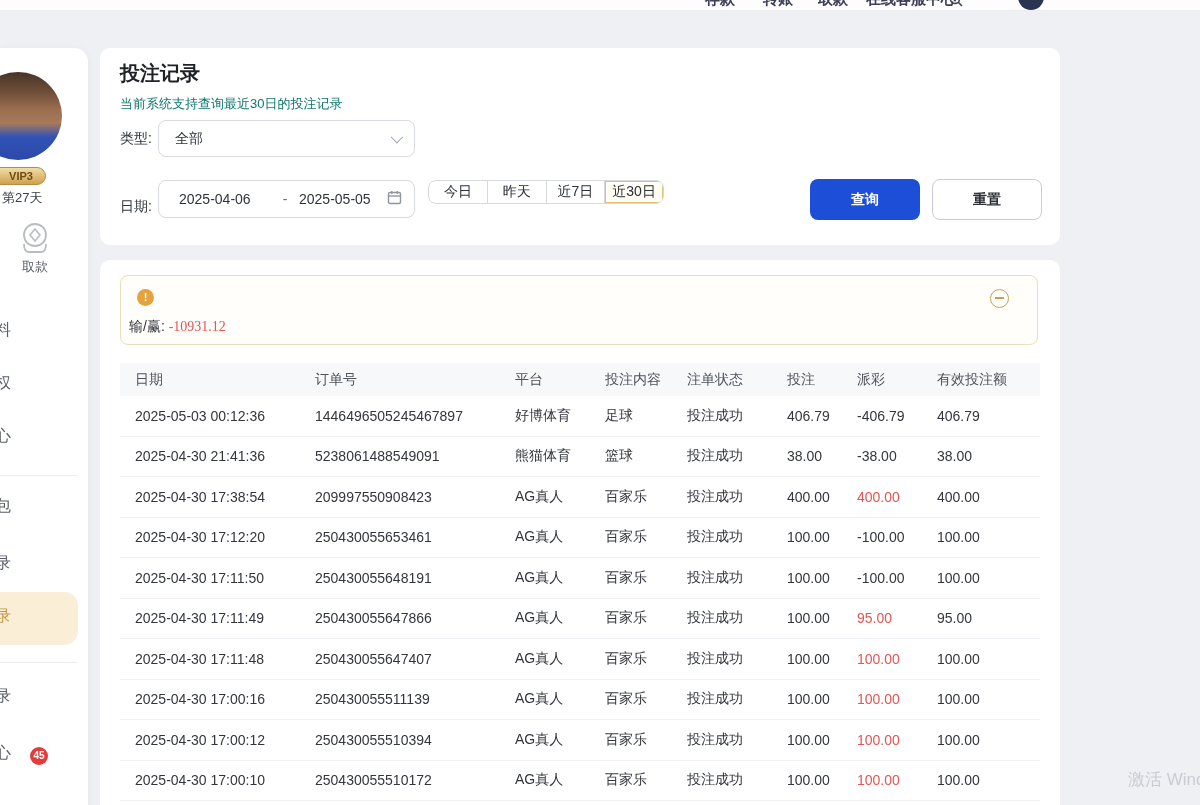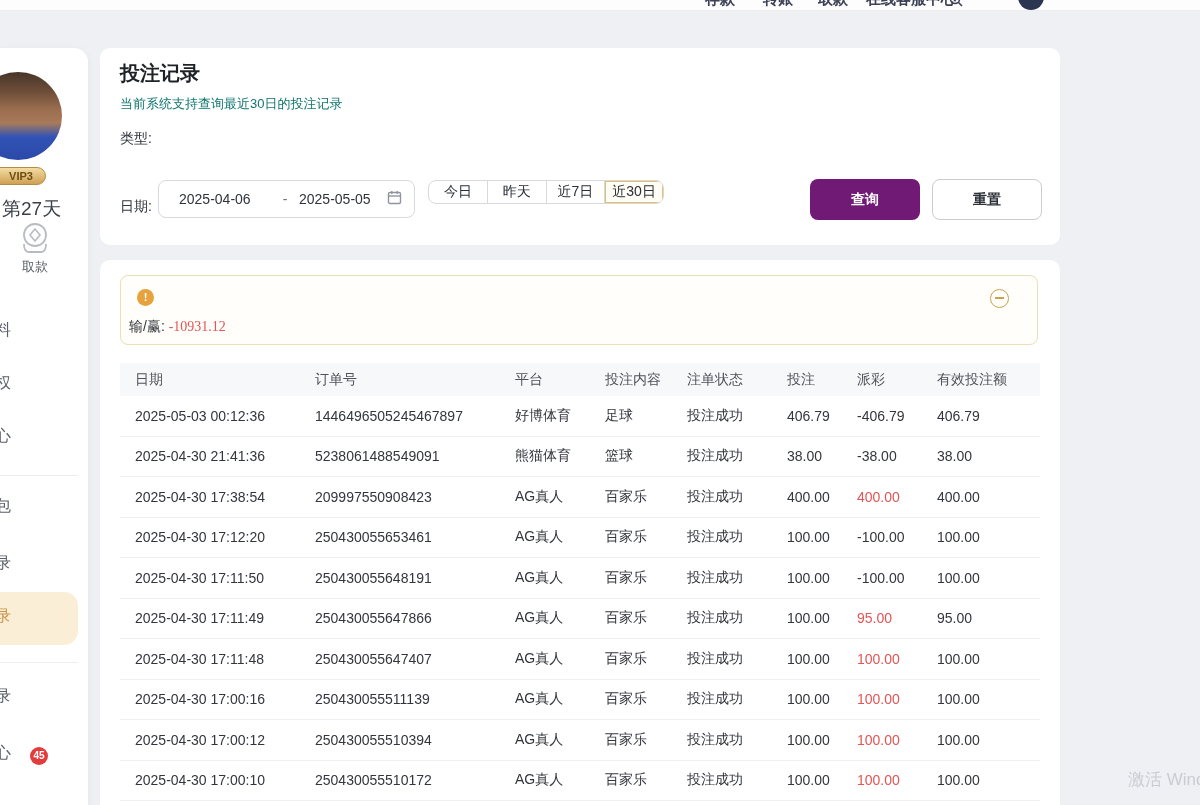--- a/index.html
+++ b/index.html
@@ -14,21 +14,21 @@
   .topbar .search-ic { position:absolute; left:948px; top:-8px; }
   .topbar .avatar-mini { position:absolute; left:1018px; top:-16px; width:26px; height:26px; border-radius:50%; background:#2c3550; }
 
   
   .sidebar { position:absolute; left:0; top:48px; width:88px; height:757px; background:#ffffff; border-radius:0 14px 0 0; box-shadow:0 2px 10px rgba(40,50,70,.05); }
   .avatar { position:absolute; left:-26px; top:24px; width:88px; height:88px; border-radius:50%;
     background:linear-gradient(180deg,#463529 0%,#6e4d38 22%,#9a6d4f 42%,#a87a5a 58%,#3152b6 74%,#2b49a8 100%); }
   .vip-badge { position:absolute; left:-16px; top:119px; width:62px; height:18px; border-radius:9px;
     background:linear-gradient(#f3dca4,#cfa052); border:1px solid #b68c42; color:#6b4d16;
     font-size:11px; font-weight:700; line-height:16px; text-align:center; padding-left:12px; }
-  .day-text { position:absolute; left:2px; top:148px; font-size:19px; color:#3a3f47; }
+  .day-text { position:absolute; left:2px; top:141px; font-size:13px; color:#3a3f47; }
   .wd-icon { position:absolute; left:16px; top:172px; }
   .wd-label { position:absolute; left:22px; top:210px; font-size:13px; color:#555a63; }
   .menu-char { position:absolute; left:-5px; width:24px; font-size:16px; color:#5a5e66; }
   .mc1 { top:272px; } .mc2 { top:325px; } .mc3 { top:378px; }
   .mc4 { top:448px; } .mc5 { top:505px; } .mc6 { top:558px; color:#c9974b; }
   .mc7 { top:638px; } .mc8 { top:695px; }
   .menu-divider { position:absolute; left:0; width:78px; height:1px; background:#ededf0; }
   .md1 { top:427px; } .md2 { top:614px; }
   .active-pill { position:absolute; left:-18px; top:544px; width:96px; height:53px; background:#faeed6; border-radius:14px; }
   .count-badge { position:absolute; left:30px; top:699px; min-width:18px; height:18px; border-radius:9px; background:#e23c3c;
@@ -49,21 +49,21 @@
     background:#fff; display:flex; align-items:center; padding:0 12px 0 20px; font-size:14px; color:#2f333b; }
   .date-input .d-start { width:92px; } .date-input .d-sep { width:28px; text-align:center; color:#6a6f78; }
   .date-input .d-end { flex:1; }
   .quick-group { position:absolute; left:328px; top:132px; width:236px; height:24px; border:1px solid #d6d9e0; border-radius:8px;
     background:#fff; display:flex; overflow:hidden; }
   .quick-btn { flex:1; display:flex; align-items:center; justify-content:center; font-size:14px; color:#2b2f37; border-right:1px solid #d6d9e0; cursor:pointer; }
   .quick-btn:last-child { border-right:none; }
   .quick-btn.active { outline:1px solid #e2bd72; outline-offset:-1px; background:#fffdf4; }
   .btn { position:absolute; top:131px; width:110px; height:41px; border-radius:8px; font-size:14px; font-weight:700;
     text-align:center; line-height:41px; cursor:pointer; }
-  .query-btn { left:710px; background:#701a75; color:#fff; }
+  .query-btn { left:710px; background:#1d4ed8; color:#fff; }
   .reset-btn { left:832px; background:#fff; border:1px solid #c9ccd4; color:#2b2f37; line-height:39px; }
 
   
   .table-card { position:absolute; left:100px; top:260px; width:960px; height:545px; background:#fff; border-radius:10px 10px 0 0; }
   .summary-box { position:absolute; left:20px; top:15px; width:918px; height:70px; border:1px solid #eadfb6; border-radius:8px; background:#fffefa; }
   .sum-line1 { position:absolute; left:16px; top:13px; display:flex; align-items:center; gap:10px; font-size:14px; color:#33363c; }
   .info-ic { width:17px; height:17px; border-radius:50%; background:#e6a23c; color:#fff; font-size:11px; font-weight:700;
     text-align:center; line-height:17px; }
   .sum-line2 { position:absolute; left:8px; top:42px; font-size:14px; color:#33363c; }
   .sum-line2 .neg { color:#e25555;font-family:Liberation Serif, serif; }
@@ -123,20 +123,24 @@
     <span class="menu-char mc7">录</span>
     <span class="menu-char mc8">心</span>
     <span class="count-badge">45</span>
   </aside>
 
   <section class="filter-card">
     <h1 class="page-title">投注记录</h1>
     <div class="page-subtitle">当前系统支持查询最近30日的投注记录</div>
 
     <span class="field-label type-label">类型:</span>
+    <div class="type-select">
+      <span class="sel-val">全部</span>
+      <span class="chev"></span>
+    </div>
 
     <span class="field-label date-label">日期:</span>
     <div class="date-input">
       <span class="d-start">2025-04-06</span>
       <span class="d-sep">-</span>
       <span class="d-end">2025-05-05</span>
       <span>
         <svg width="15" height="15" viewBox="0 0 15 15">
             <rect x="1.5" y="2.5" width="12" height="11" rx="1.5" fill="none" stroke="#8f949e" stroke-width="1.4"></rect>
             <line x1="1.5" y1="6" x2="13.5" y2="6" stroke="#8f949e" stroke-width="1.4"></line>

